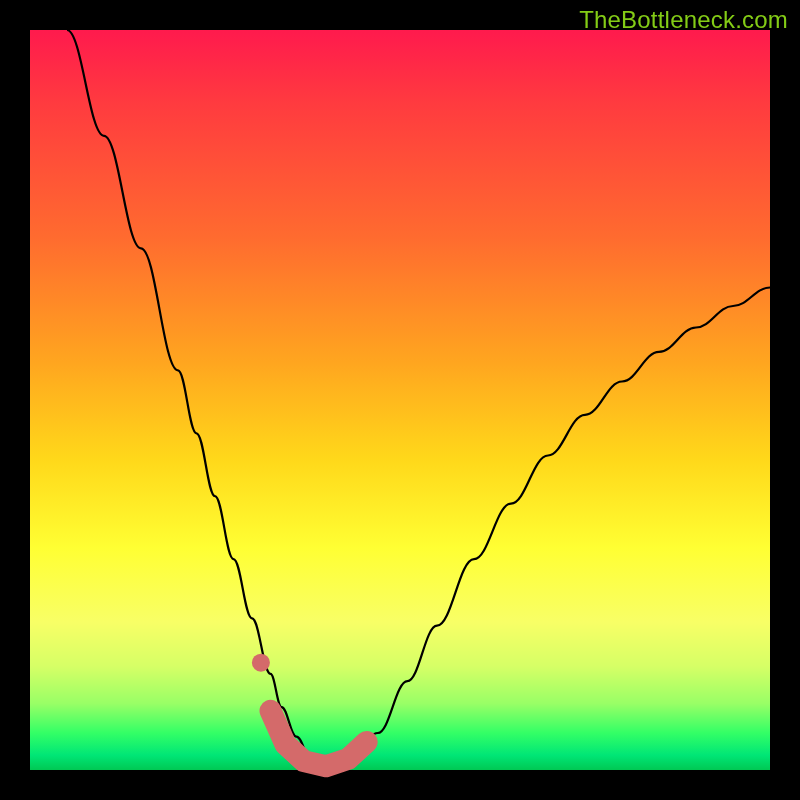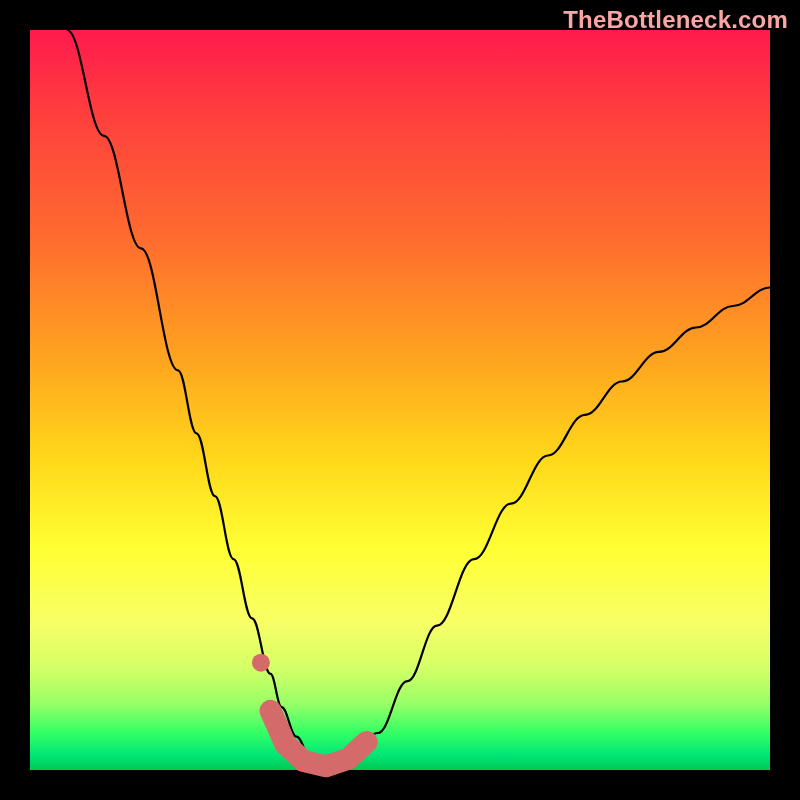--- a/index.html
+++ b/index.html
@@ -29,23 +29,23 @@
       #99ff66 91%,
       #33ff66 95%,
       #00e676 98%,
       #00c853 100%
     );
   }
   .watermark {
     position: absolute;
     top: 6px;
     right: 12px;
-    color: #fca5a5;
+    color: #84cc16;
     font-size: 24px;
-    font-weight: 700;
+    font-weight: 400;
     letter-spacing: 0.2px;
     user-select: none;
   }
   svg.plot {
     position: absolute;
     left: 0;
     top: 0;
     width: 740px;
     height: 740px;
     overflow: visible;

